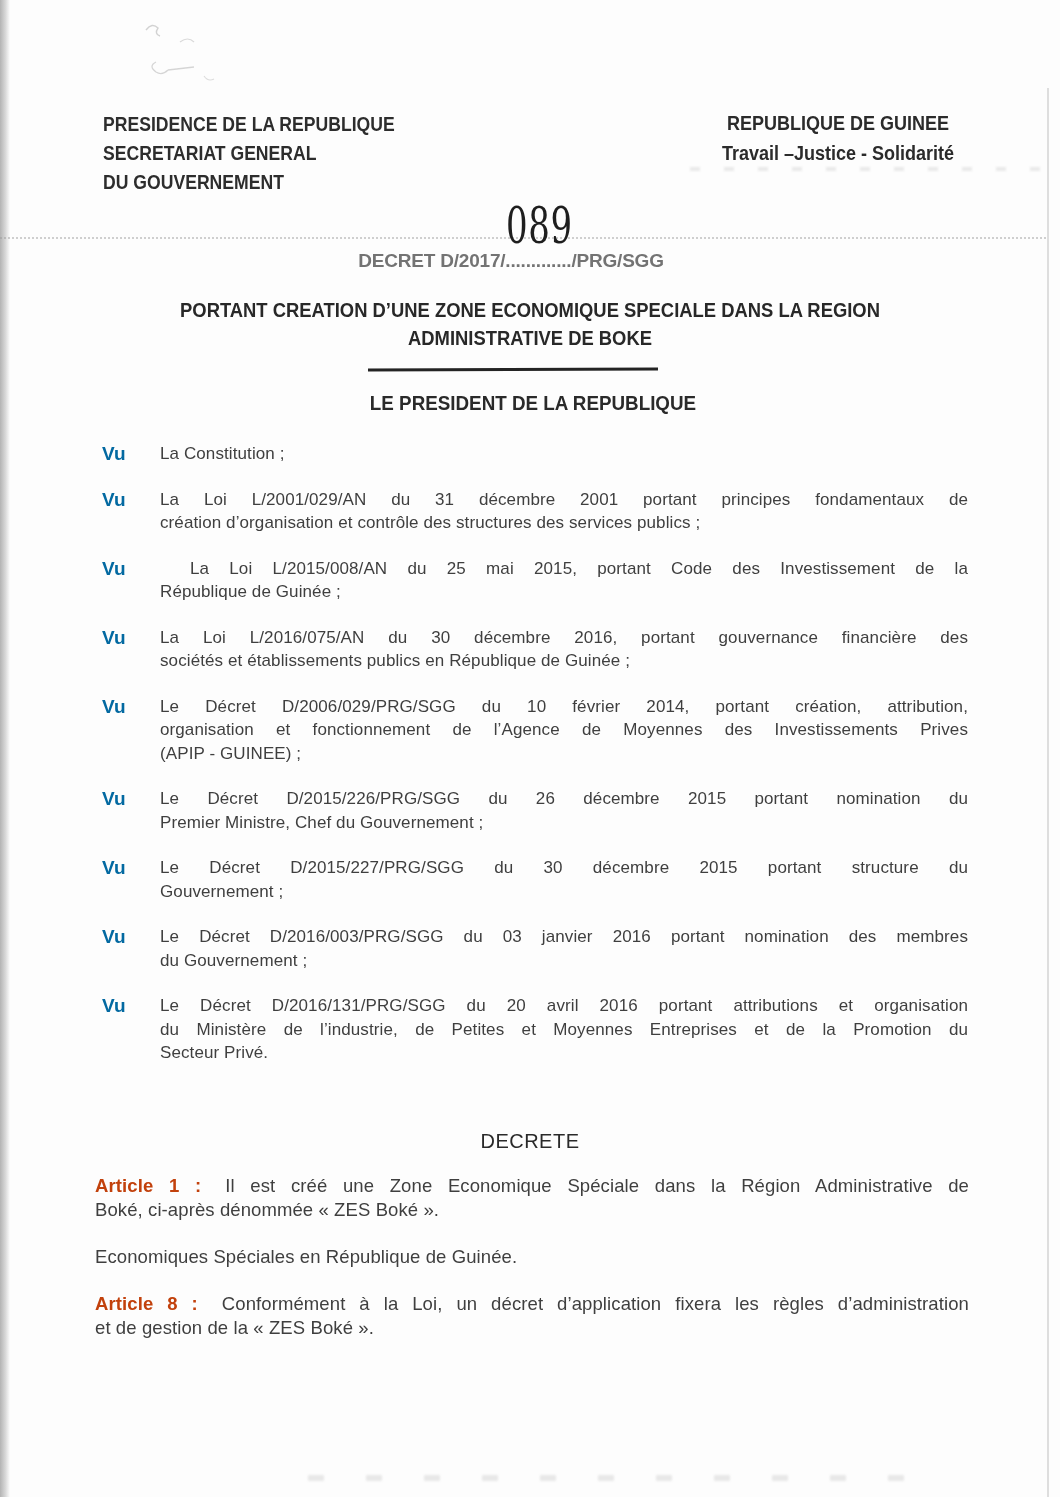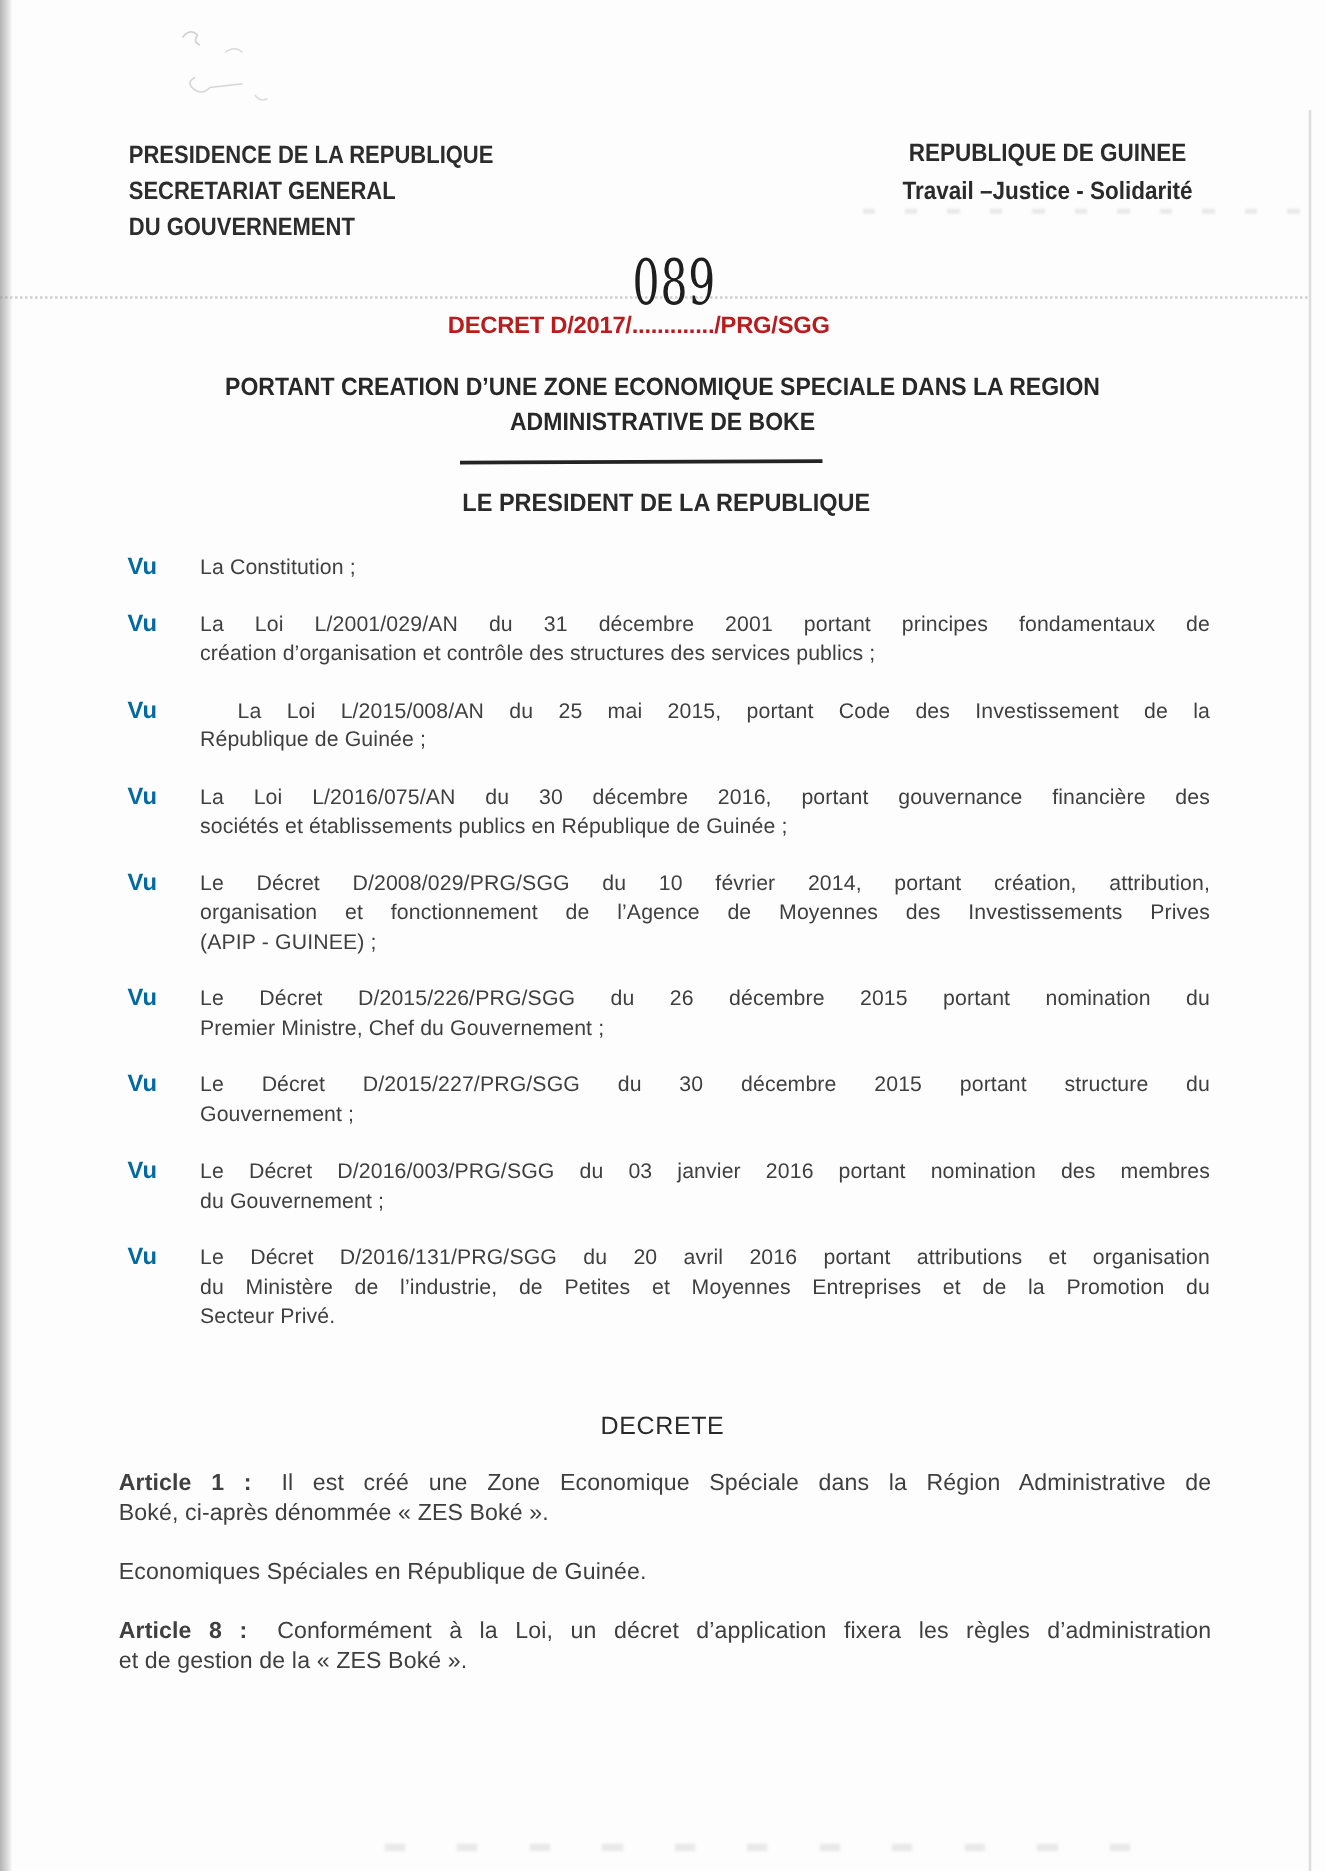--- a/index.html
+++ b/index.html
@@ -51,21 +51,21 @@
   
   .stamp-number{
     position:absolute;left:506px;top:202px;
     font-family:"DejaVu Serif", serif;font-size:50px;line-height:48px;
     color:#1e1e1e;letter-spacing:1px;
     transform:scaleX(.68);transform-origin:left top;
     z-index:2;
   }
   .decree-number-line{
     position:absolute;left:0;top:250px;width:1022px;text-align:center;
-    font-weight:bold;font-size:19px;color:#b91c1c;letter-spacing:-.2px;
+    font-weight:bold;font-size:19px;color:#737373;letter-spacing:-.2px;
     z-index:2;
   }
   
   .decree-title{
     position:absolute;left:0;top:296px;width:1060px;text-align:center;
     font-weight:bold;font-size:20px;line-height:28px;color:#282828;
     transform:scaleX(.92);transform-origin:center top;
   }
   .title-divider{
     position:absolute;left:368px;top:368px;width:290px;height:3px;
@@ -83,21 +83,21 @@
   .vu-text{flex:1;font-size:17px;line-height:23.5px;letter-spacing:.1px;}
   .jl{text-align:justify;text-align-last:justify;}
   .ind{padding-left:30px;}
   
   .decrete-heading{
     position:absolute;left:0;top:1130px;width:1060px;text-align:center;
     font-weight:normal;font-size:20px;color:#2a2a2a;letter-spacing:.5px;
   }
   .articles{position:absolute;left:95px;top:1174px;width:874px;}
   .article-item{margin-bottom:23px;font-size:18.5px;line-height:24px;letter-spacing:.1px;}
-  .article-label{font-weight:bold;color:#404040;}
+  .article-label{font-weight:bold;color:#c2410c;}
   .gap-wide{display:inline-block;width:24px;}
   .gap-norm{display:inline-block;width:5px;}
 </style>
 </head>
 <body>
 
 <div class="page">
 
   <div class="scan-left-shadow"></div>
   <div class="scan-right-line"></div>
@@ -156,21 +156,21 @@
       <div class="vu-item">
         <div class="vu-label">Vu</div>
         <div class="vu-text">
           <div class="jl">La Loi L/2016/075/AN du 30 décembre 2016, portant gouvernance financière des</div>
           <div>sociétés et établissements publics en République de Guinée ;</div>
         </div>
       </div>
       <div class="vu-item">
         <div class="vu-label">Vu</div>
         <div class="vu-text">
-          <div class="jl">Le Décret D/2008/029/PRG/SGG du 10 février 2014, portant création, attribution,</div>
+          <div class="jl">Le Décret D/2006/029/PRG/SGG du 10 février 2014, portant création, attribution,</div>
           <div class="jl">organisation et fonctionnement de l’Agence de Moyennes des Investissements Prives</div>
           <div>(APIP - GUINEE) ;</div>
         </div>
       </div>
       <div class="vu-item">
         <div class="vu-label">Vu</div>
         <div class="vu-text">
           <div class="jl">Le Décret D/2015/226/PRG/SGG du 26 décembre 2015 portant nomination du</div>
           <div>Premier Ministre, Chef du Gouvernement ;</div>
         </div>

